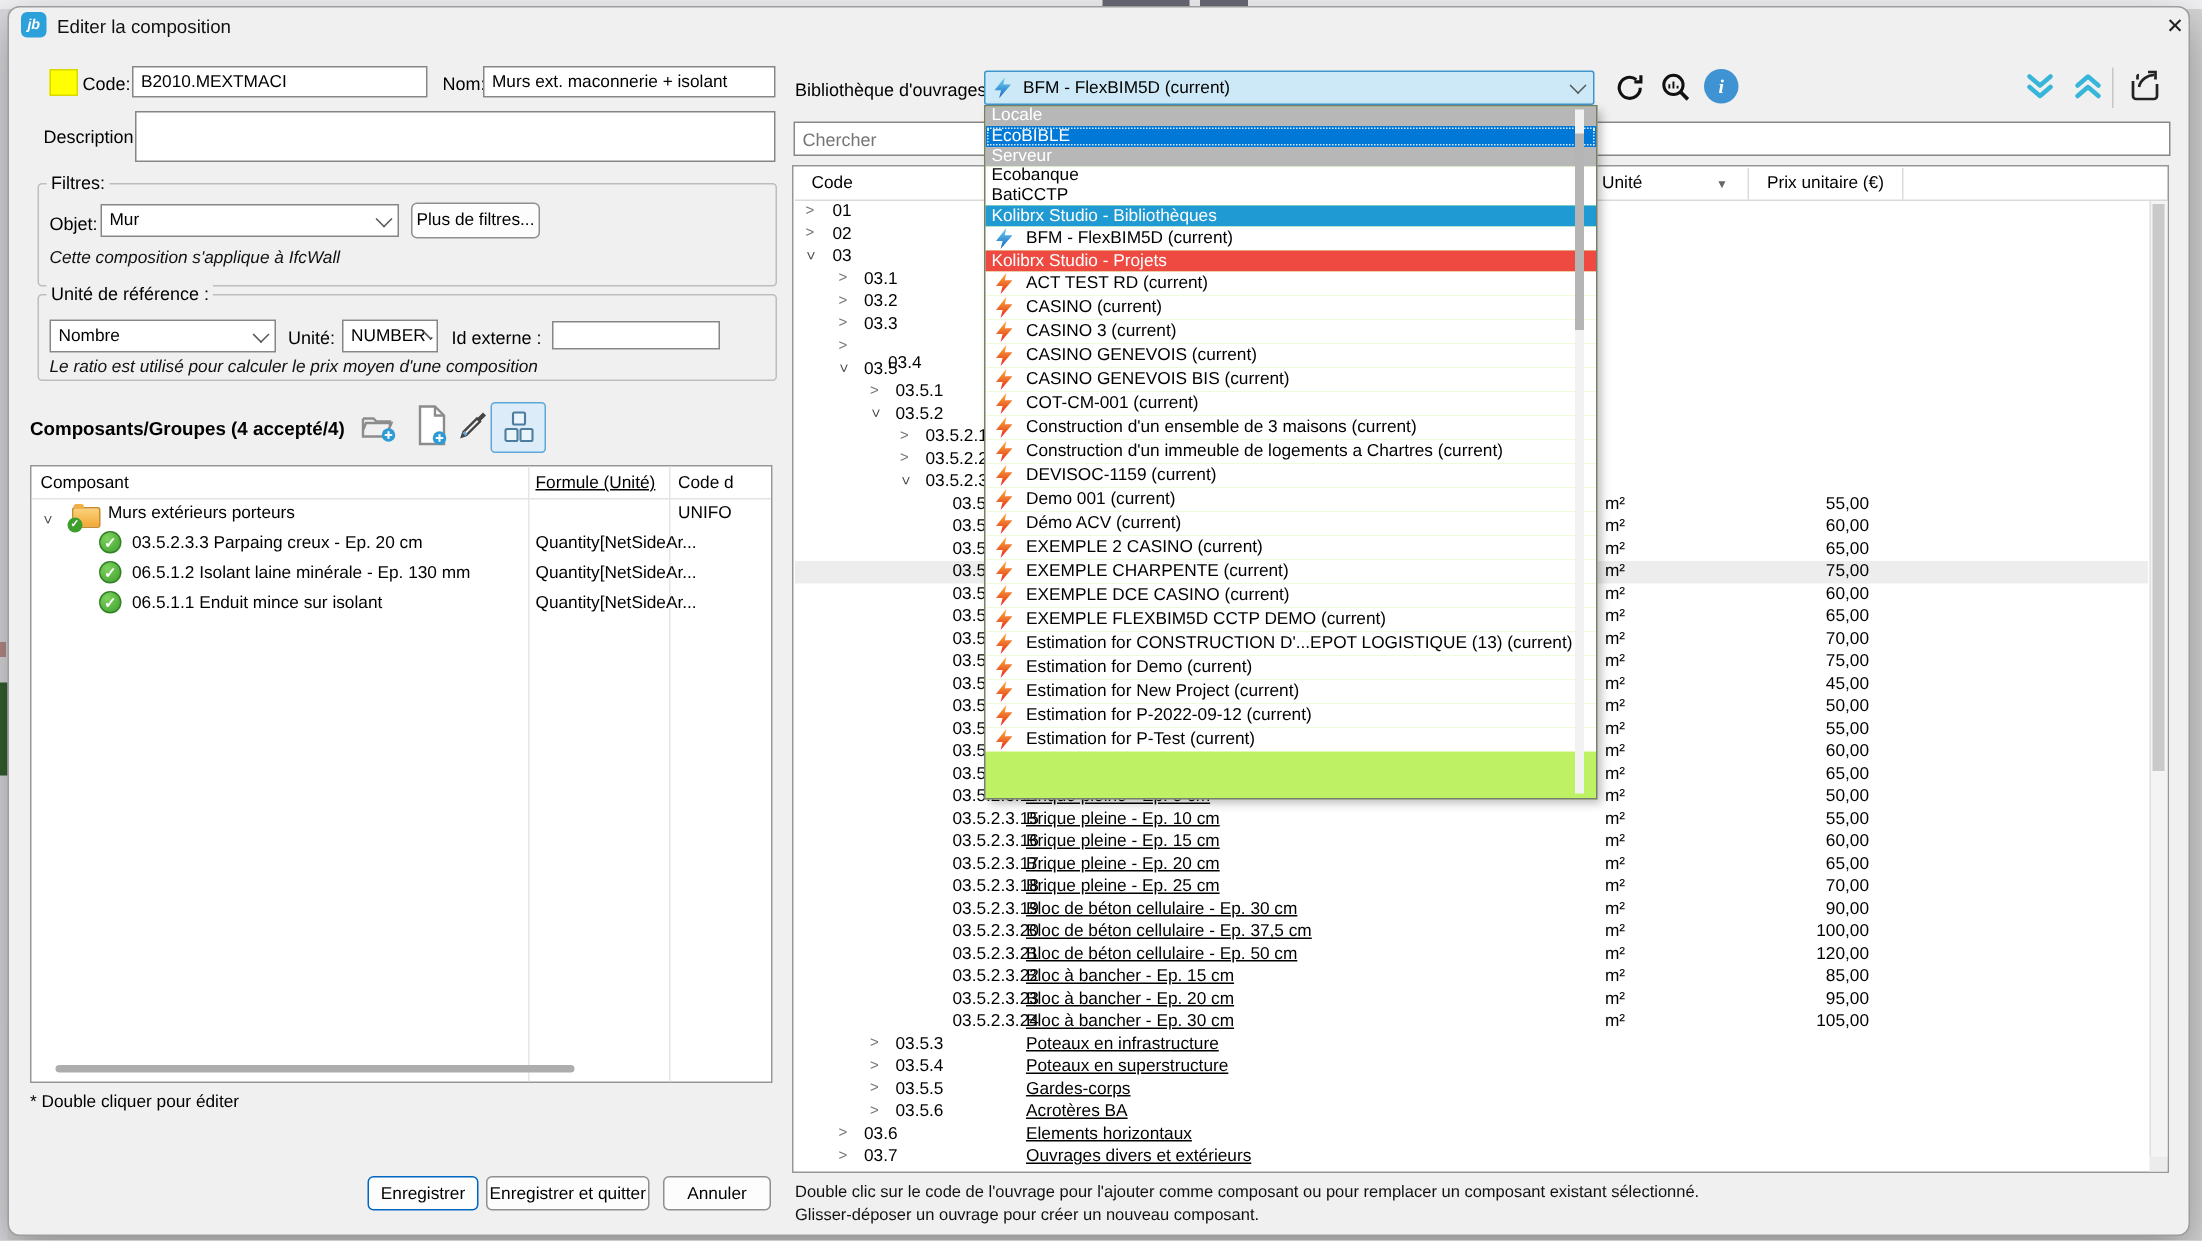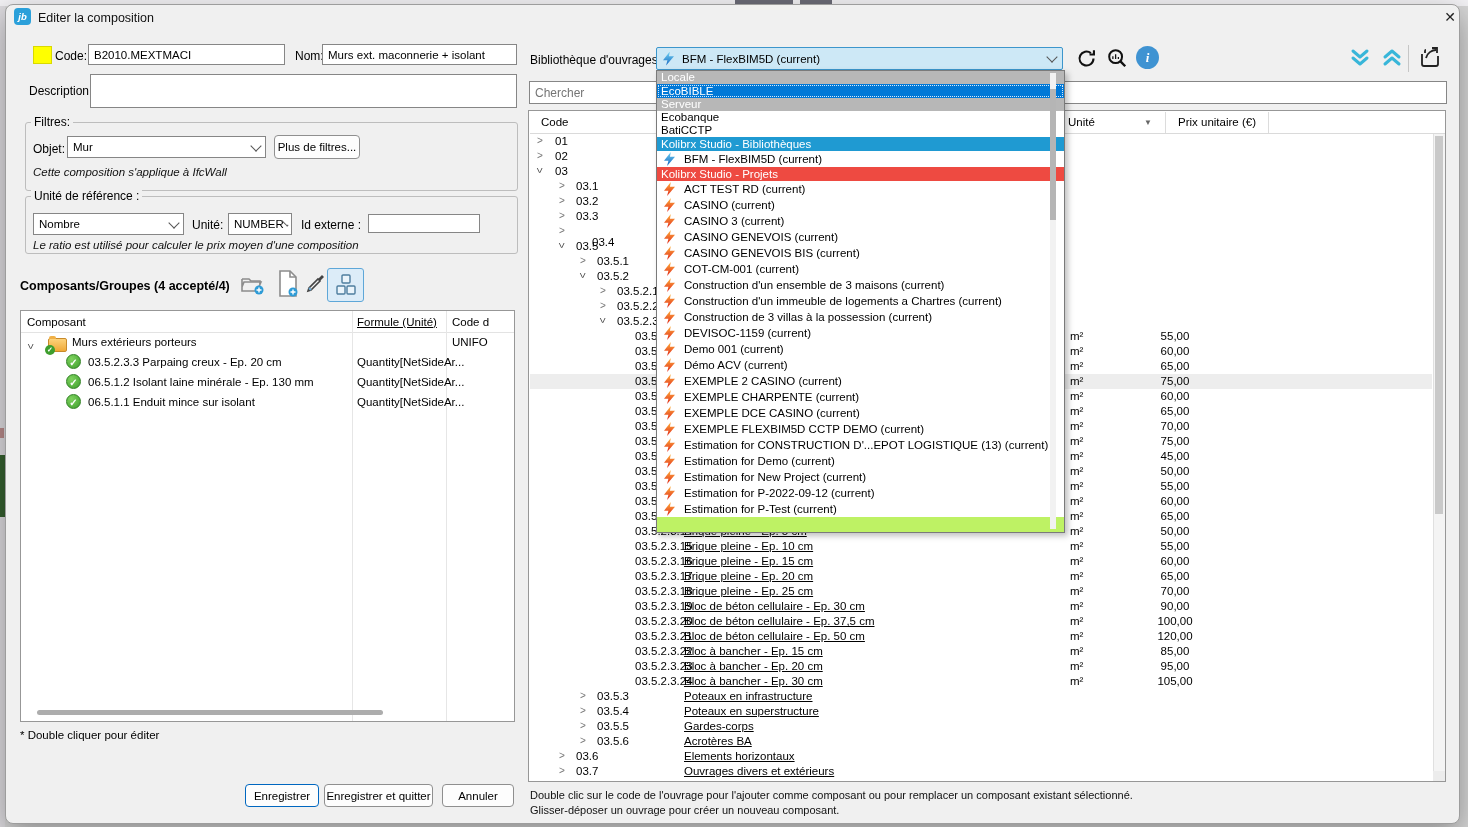--- a/index.html
+++ b/index.html
@@ -48,21 +48,21 @@
   .phead{font-size:11.5px;color:#000;}
   .vline{background:#dcdcdc;}
   .trow-layer{position:absolute;left:0;top:0;width:100%;height:100%;}
   .trow{position:absolute;left:1px;width:902px;height:15px;font-size:11.5px;white-space:nowrap;}
   .trow.hl{background:#ededed;}
   .tchev{position:absolute;top:1px;font-size:10px;color:#777;display:inline-block;}
   .tchev.open{transform:rotate(90deg);color:#444;}
   .tcode{position:absolute;top:1px;color:#000;}
   .tname{position:absolute;left:154px;top:1px;color:#000;text-decoration:underline;}
   .tunit{position:absolute;left:540px;top:1px;color:#000;}
-  .tprice{position:absolute;left:589px;width:112px;top:1px;text-align:center;color:#000;}
+  .tprice{position:absolute;left:604px;width:112px;top:1px;text-align:right;color:#000;}
   .sb-track{background:#f4f4f4;border-left:1px solid #e0e0e0;}
   .sb-thumb{background:#c9c9c9;}
   
   .ddown{background:#bef264;border:1px solid #7a7a7a;box-shadow:3px 3px 6px rgba(0,0,0,.25);z-index:50;overflow:hidden;}
   .dd-it{box-sizing:border-box;white-space:nowrap;overflow:hidden;}
   .dd-gray{height:13px;line-height:13px;background:#b7b7b7;color:#fff;font-size:11.5px;padding-left:4px;}
   .dd-plain{height:13px;line-height:13px;background:#fff;color:#000;font-size:11.5px;padding-left:4px;}
   .dd-sel{height:14px;line-height:14px;background:#0078d7;color:#fff;font-size:11.5px;padding-left:4px;outline:1px dotted #d8e9f8;outline-offset:-2px;}
   .dd-hblue{height:14px;line-height:14px;background:#1f9ad2;color:#fff;font-size:11.5px;padding-left:4px;}
   .dd-hred{height:14px;line-height:14px;background:#ee4a41;color:#fff;font-size:11.5px;padding-left:4px;}
@@ -627,24 +627,20 @@
         <div class="dd-it dd-flash">
     <span class="flash red"></span>
     <span class="dd-label">Construction d'un ensemble de 3 maisons (current)</span>
   </div>
         <div class="dd-it dd-flash">
     <span class="flash red"></span>
     <span class="dd-label">Construction d'un immeuble de logements a Chartres (current)</span>
   </div>
         <div class="dd-it dd-flash">
     <span class="flash red"></span>
-    <span class="dd-label">Construction de 3 villas à la possession (current)</span>
-  </div>
-        <div class="dd-it dd-flash">
-    <span class="flash red"></span>
     <span class="dd-label">DEVISOC-1159 (current)</span>
   </div>
         <div class="dd-it dd-flash">
     <span class="flash red"></span>
     <span class="dd-label">Demo 001 (current)</span>
   </div>
         <div class="dd-it dd-flash">
     <span class="flash red"></span>
     <span class="dd-label">Démo ACV (current)</span>
   </div>

